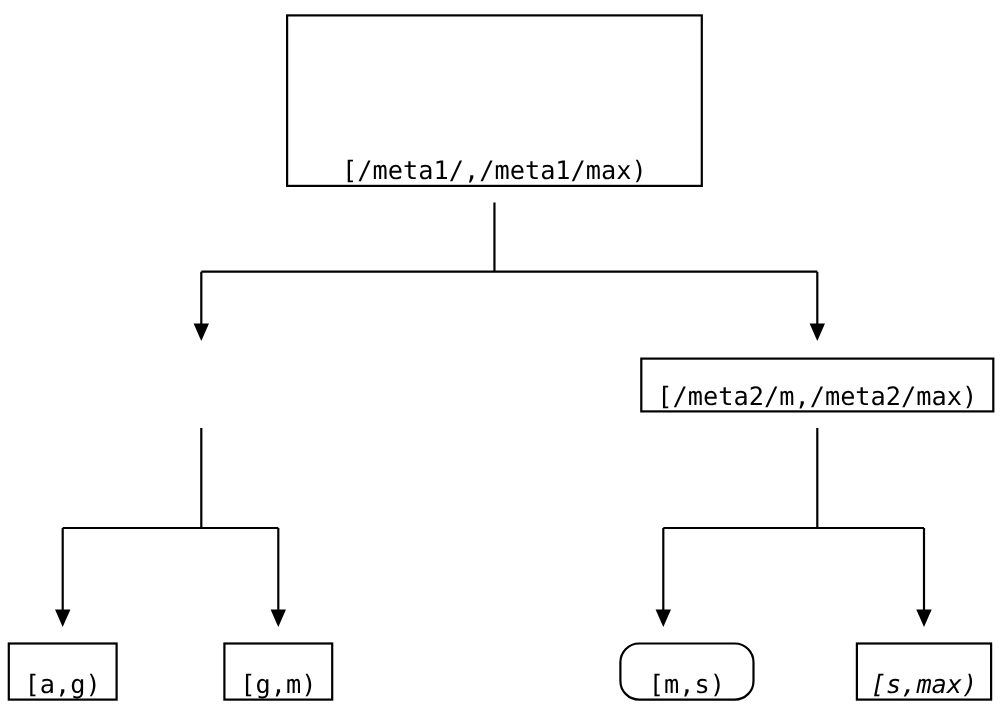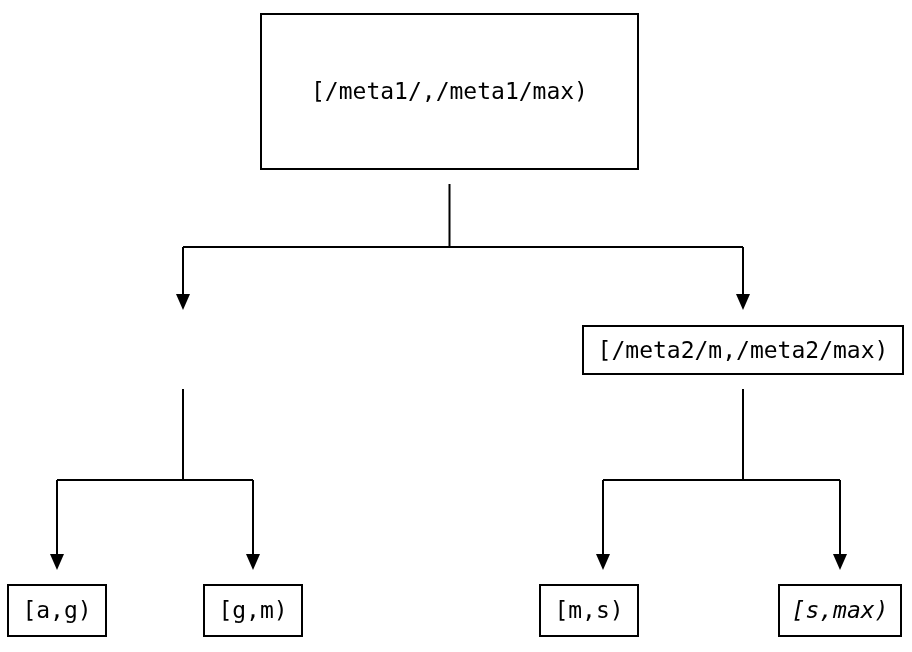--- a/index.html
+++ b/index.html
@@ -13,34 +13,34 @@
     height: 652px;
     background: #ffffff;
     overflow: hidden;
   }
   .node {
     position: absolute;
     box-sizing: border-box;
     border: 2px solid #000000;
     background: #ffffff;
     display: flex;
-    align-items: center;
+    align-items: flex-end;
     justify-content: center;
     font-family: "DejaVu Sans Mono", "Liberation Mono", monospace;
     font-size: 23px;
     line-height: 1;
     color: #000000;
     white-space: nowrap;
   }
   #node-root       { left: 260px; top: 13px;  width: 379px; height: 157px; }
   #node-level2-left  { left: 22px;  top: 325px; width: 322px; height: 50px; }
   #node-level2-right { left: 582px; top: 325px; width: 322px; height: 50px; }
   #node-leaf-ag    { left: 7px;   top: 584px; width: 100px; height: 53px; }
   #node-leaf-gm    { left: 203px; top: 584px; width: 100px; height: 53px; }
-  #node-leaf-ms    { left: 539px; top: 584px; width: 100px; height: 53px; }
+  #node-leaf-ms    { left: 563px; top: 584px; width: 123px; height: 53px; border-radius: 18px; }
   #node-leaf-smax  { left: 778px; top: 584px; width: 124px; height: 53px; font-style: italic; }
   #edges-svg {
     position: absolute;
     left: 0;
     top: 0;
     width: 912px;
     height: 652px;
   }
 </style>
 </head>

